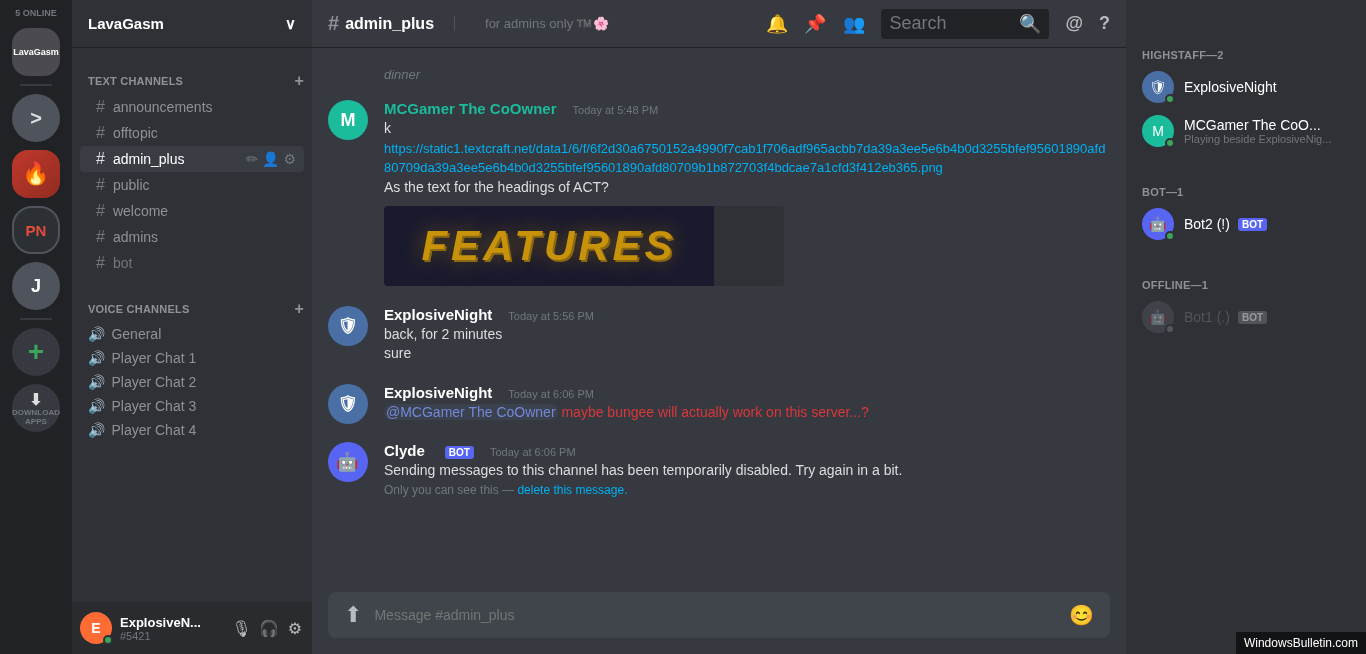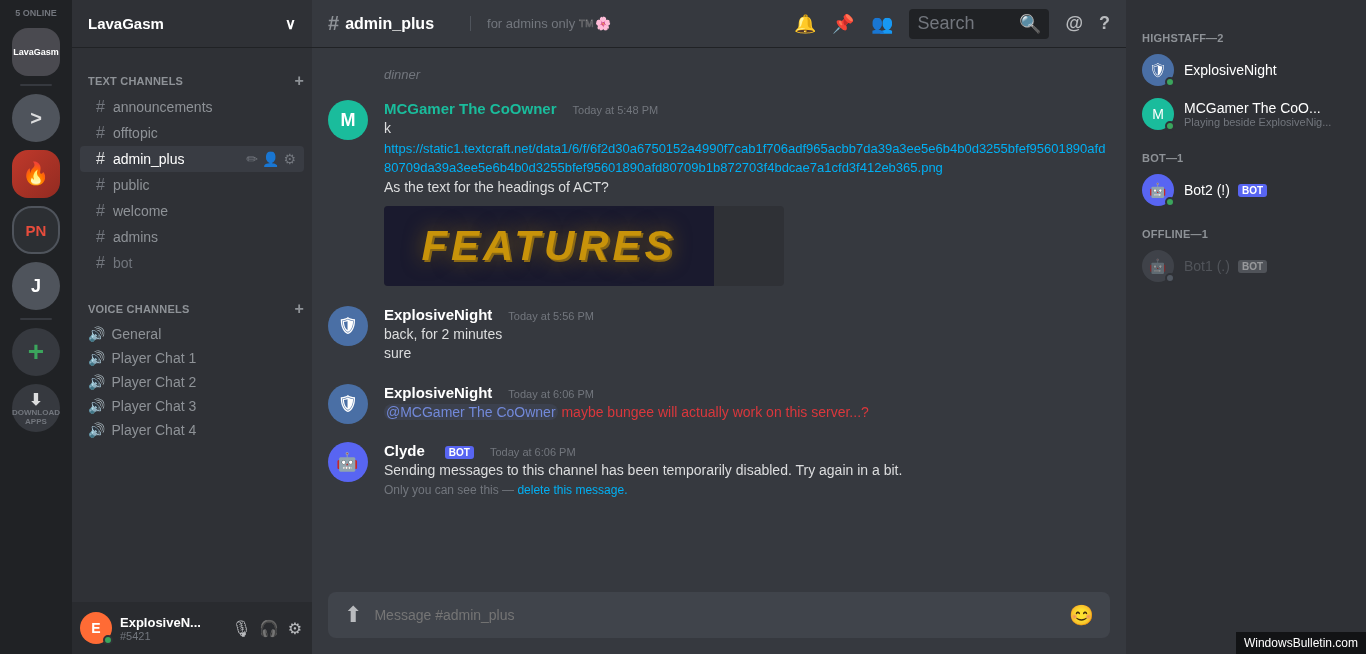--- a/index.html
+++ b/index.html
@@ -168,39 +168,39 @@
       color: #fff;
       font-size: 16px;
       display: flex;
       align-items: center;
       gap: 6px;
     }
     .channel-desc {
       color: #72767d;
       font-size: 13px;
       border-left: 1px solid #4f545c;
-      padding-left: 16px;
-      margin-left: 20px;
+      padding-left: 30px;
+      margin-left: 4px;
     }
     .top-bar-icons {
       margin-left: auto;
       display: flex;
       align-items: center;
       gap: 16px;
       color: #b9bbbe;
     }
     .top-bar-icons span { cursor: pointer; font-size: 18px; }
     .search-box {
       background: #202225;
       border-radius: 4px;
       padding: 4px 8px;
       display: flex;
       align-items: center;
       gap: 6px;
-      width: 140px;
+      width: 168px;
       color: #72767d;
       font-size: 13px;
       cursor: text;
     }
 
     
     .chat-area {
       flex: 1;
       overflow-y: auto;
       padding: 16px 0;
@@ -305,21 +305,21 @@
       flex-shrink: 0;
       overflow-y: auto;
     }
     .member-section-header {
       font-size: 11px;
       font-weight: 700;
       color: #8e9297;
       text-transform: uppercase;
       letter-spacing: 0.02em;
       padding: 8px 8px 4px;
-      margin-top: 8px;
+      margin-top: 25px;
     }
     .member-item {
       padding: 6px 8px;
       display: flex;
       align-items: center;
       gap: 10px;
       cursor: pointer;
       border-radius: 4px;
     }
     .member-avatar {

